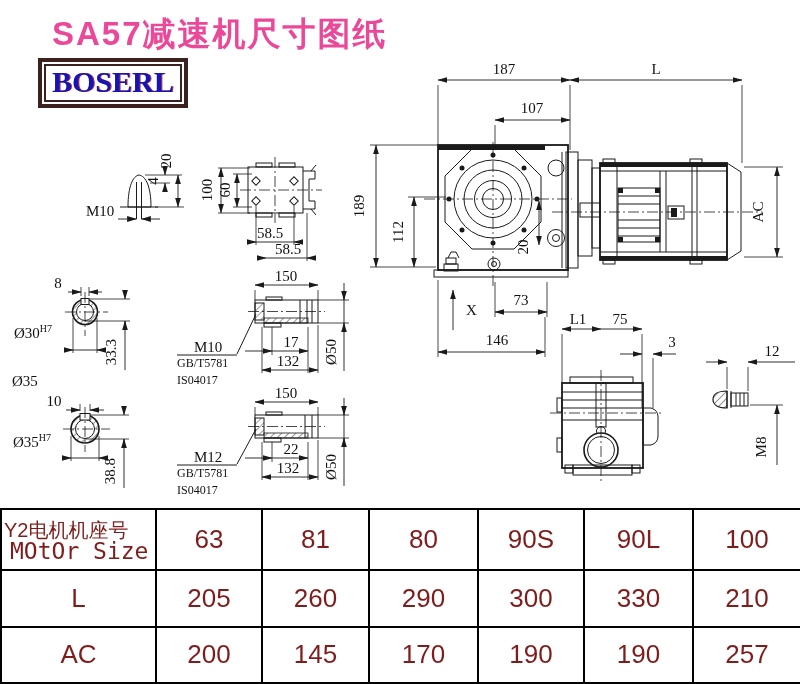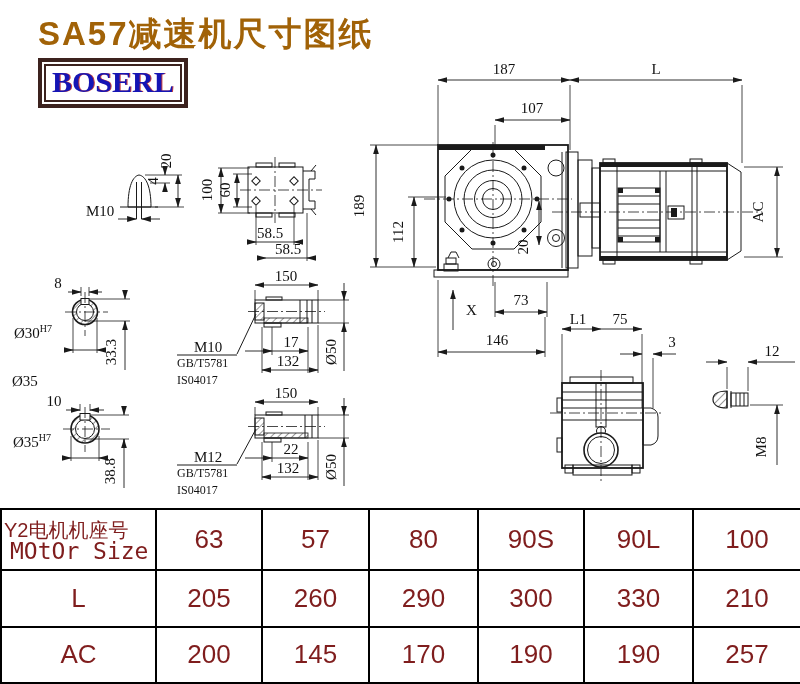--- a/index.html
+++ b/index.html
@@ -1,19 +1,19 @@
 <!DOCTYPE html>
 <html><head>
 <meta charset="utf-8">
 <style>
   html,body{margin:0;padding:0;background:#fff;}
   #page{position:relative;width:800px;height:684px;background:#fff;overflow:hidden;
         font-family:"Liberation Sans",sans-serif;color:#111;}
-  #title{position:absolute;left:38px;top:12px;font-size:33px;font-weight:700;
-         letter-spacing:2px;color:#a16207;font-family:"Liberation Sans",sans-serif;}
+  #title{position:absolute;left:52px;top:12px;font-size:33px;font-weight:700;
+         letter-spacing:2px;color:#ec4899;font-family:"Liberation Sans",sans-serif;}
   #logo-outer{position:absolute;left:38px;top:58px;border:4px solid #3c221e;background:#fff;padding:2px;}
   #logo-inner{border:2px solid #3c221e;padding:0px 6px 2px 6px;}
   #logo-text{font-family:"Liberation Serif",serif;font-weight:700;font-size:30px;line-height:32px;
              color:#1515b5;text-shadow:1px 0 0 #c84040;letter-spacing:0px;margin-top:36px;}
   svg{position:absolute;left:0;top:0;}
   svg text{fill:#111;font-family:"Liberation Serif",serif;}
   .dt{font-size:15px;}
   .dts{font-size:12px;}
   .ol{fill:none;stroke:#1a1a1a;stroke-width:1.8;}
   .tn{fill:none;stroke:#1a1a1a;stroke-width:1;}
@@ -396,21 +396,21 @@
         <col style="width:109px">
         <col style="width:108px">
     </colgroup>
     <tbody>
         <tr style="height:47px">
       <td class="hdr">
         <div class="hdr-cn">Y2电机机座号</div>
         <div class="hdr-en">MOtOr Size</div>
       </td>
       <td>63</td>
-      <td>57</td>
+      <td>81</td>
       <td>80</td>
       <td>90S</td>
       <td>90L</td>
       <td>100</td>
     </tr>
     <tr style="height:43px">
       <td>L</td>
       <td>205</td>
       <td>260</td>
       <td>290</td>

